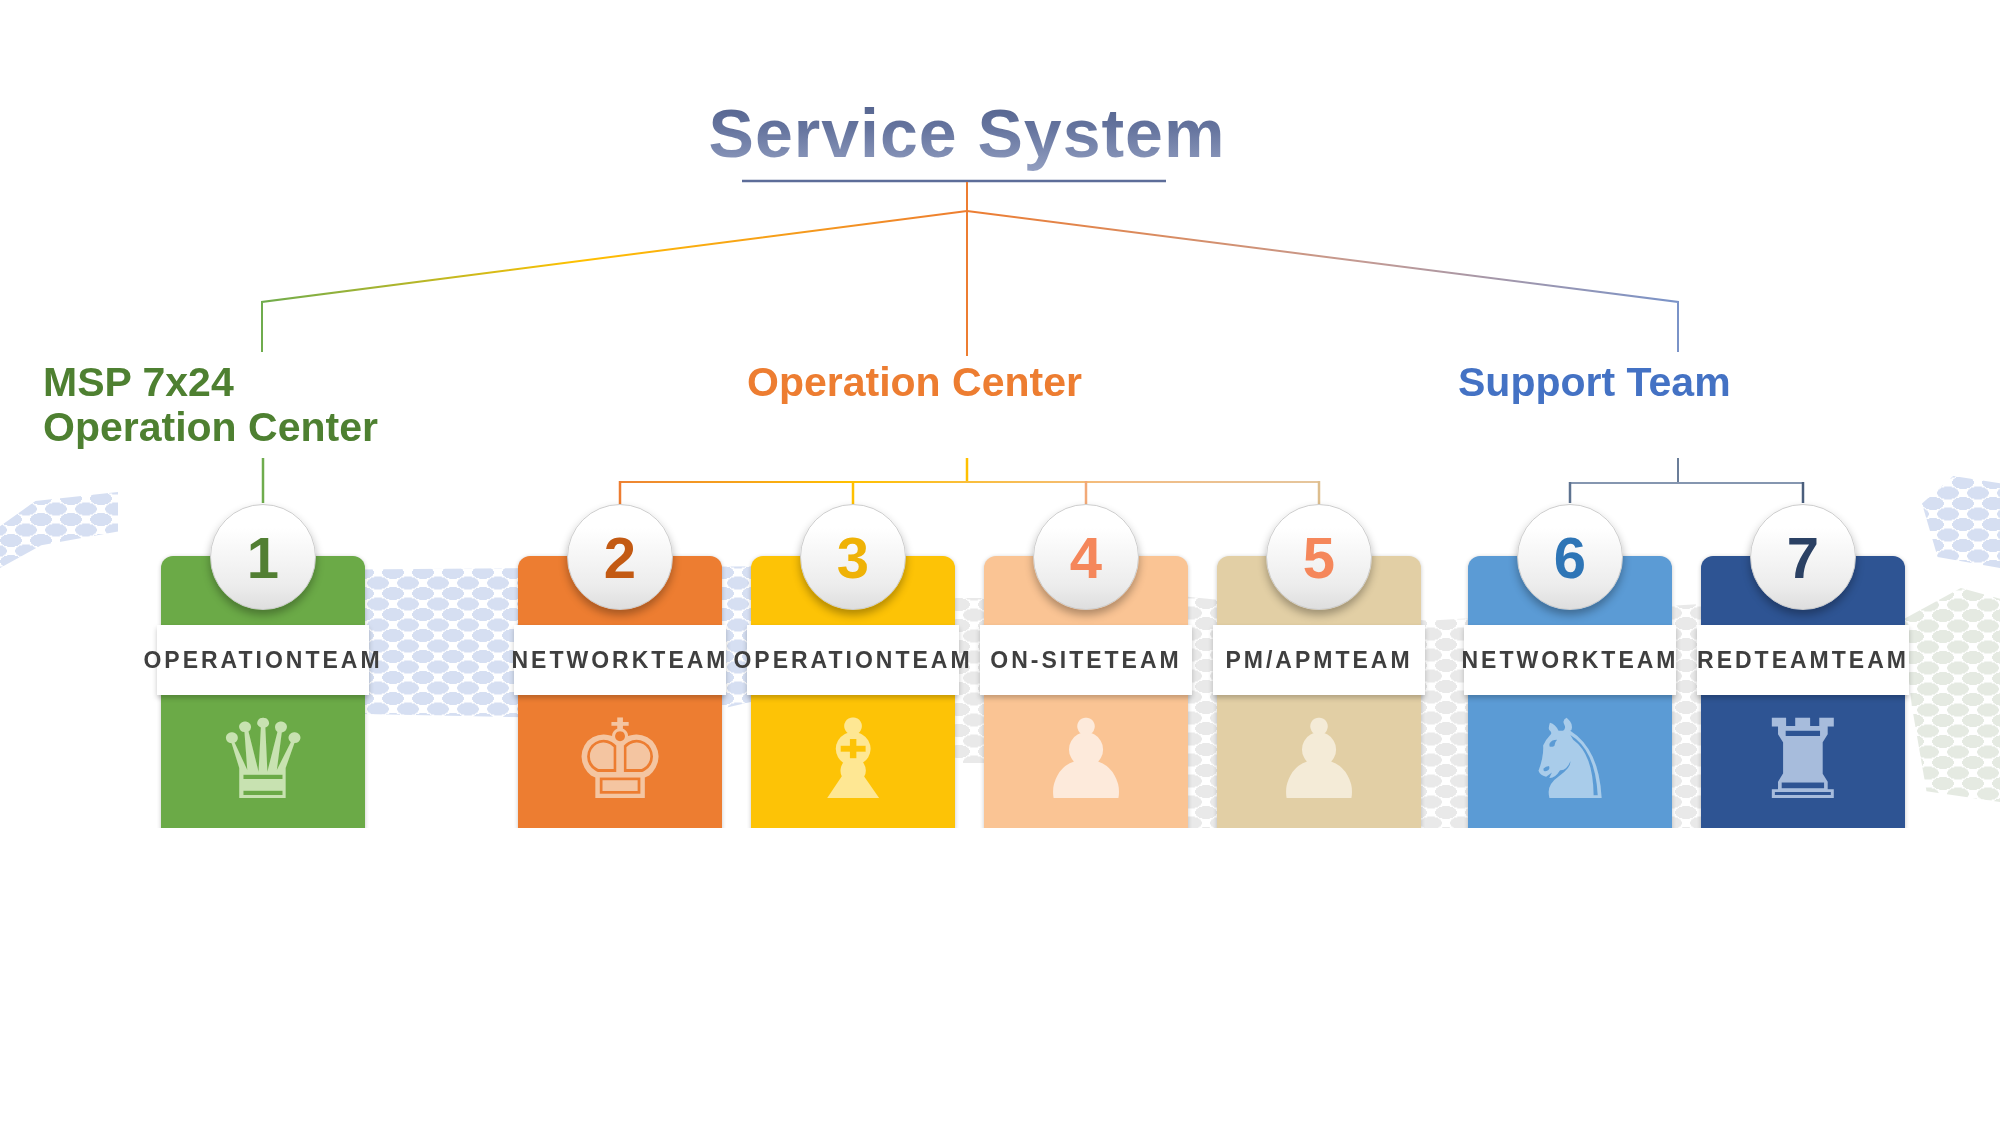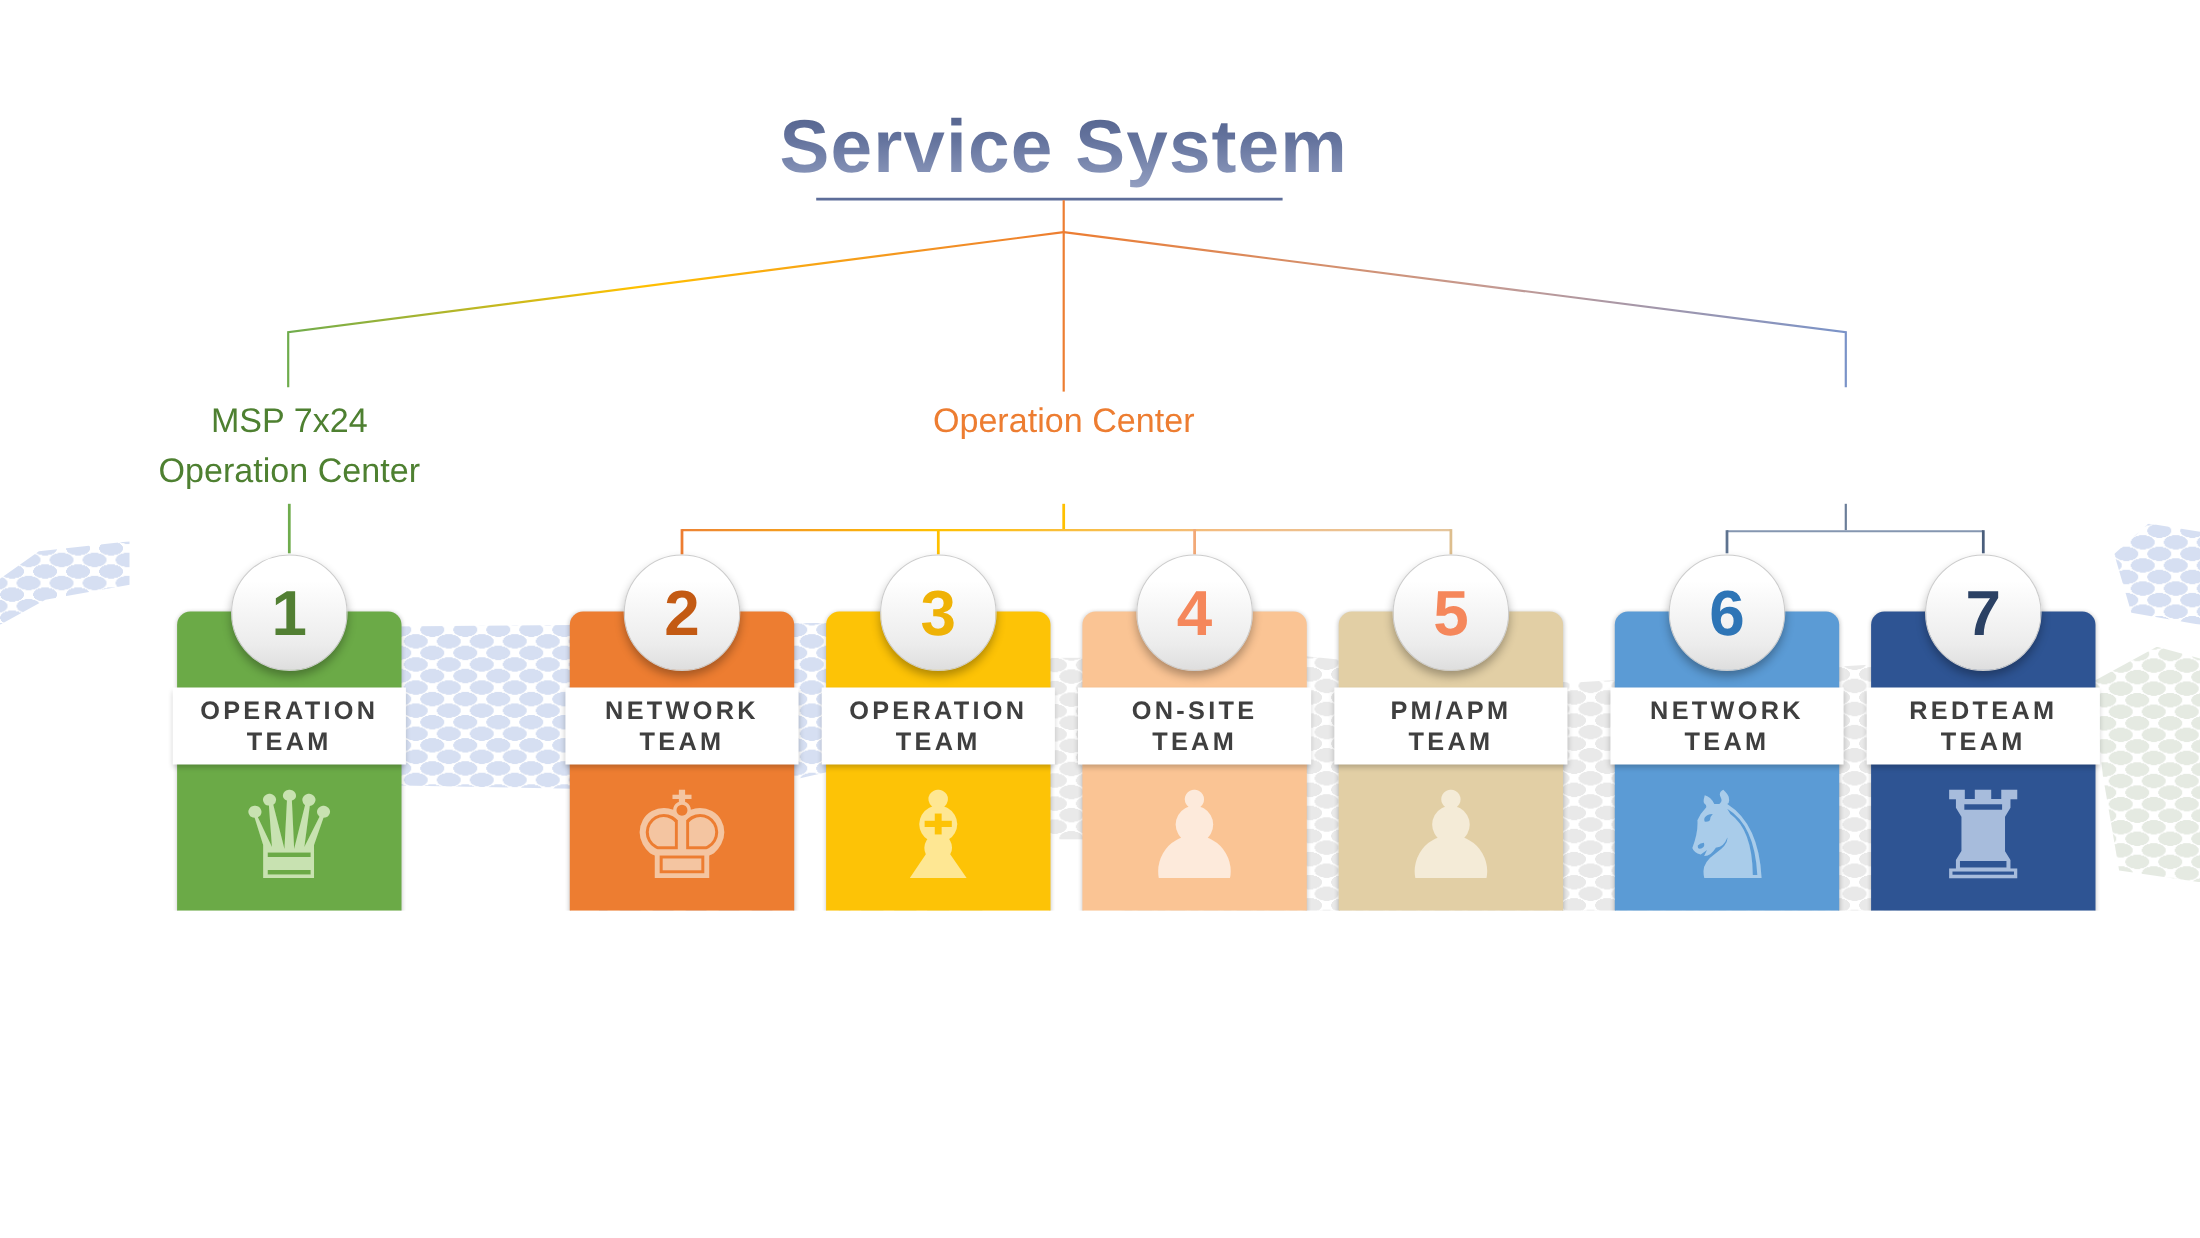--- a/index.html
+++ b/index.html
@@ -26,21 +26,21 @@
   }
   @supports (-webkit-background-clip:text){
     .title{
       background:linear-gradient(180deg,#4e5d88 0%,#66759f 45%,#94a0c2 100%);
       -webkit-background-clip:text;background-clip:text;color:transparent;
     }
   }
   
   .branch-label{
     position:absolute;top:360px;width:440px;z-index:3;
-    text-align:center;font-size:31px;font-weight:normal;line-height:45px;
+    font-size:41px;font-weight:bold;line-height:45px;
   }
   
   .card-group{
     position:absolute;top:556px;width:204px;height:402px;z-index:4;
   }
   .card-body{
     position:absolute;left:0;top:0;right:0;bottom:0;
     background:var(--card);border-radius:12px;
     box-shadow:0 1px 4px rgba(0,0,0,.22);
   }
@@ -53,21 +53,21 @@
     display:flex;align-items:center;justify-content:center;
     z-index:3;
   }
   .circle-number{
     font-size:58px;font-weight:bold;color:var(--num);line-height:1;
     padding-top:2px;
   }
   .name-band{
     position:absolute;left:-4px;right:-4px;top:69px;height:70px;
     background:#ffffff;box-shadow:0 3px 5px rgba(0,0,0,.22);
-    display:flex;flex-direction:column;align-items:center;justify-content:center;
+    display:flex;flex-direction:row;align-items:center;justify-content:center;
     z-index:2;
   }
   .name-line{
     font-size:23px;font-weight:bold;color:#3F3F3F;letter-spacing:3px;
     line-height:28px;white-space:nowrap;
   }
   .piece-icon{
     position:absolute;left:0;right:0;top:138px;height:132px;
     line-height:132px;text-align:center;
     font-family:"DejaVu Sans",sans-serif;font-size:110px;color:var(--icon);
@@ -137,20 +137,21 @@
   <h1 class="title">Service System</h1>
 
   <div class="branch-label" style="left: 43px; color: rgb(78, 128, 49);">
     <div>MSP 7x24</div>
     <div>Operation Center</div>
   </div>
   <div class="branch-label" style="left: 747px; color: rgb(237, 125, 49);">
     <div>Operation Center</div>
   </div>
   <div class="branch-label" style="left: 1458px; color: rgb(68, 114, 196);">
+    <div>Support Team</div>
   </div>
 
   <div id="cards">
     <div class="card-group" style="left: 161px; --card: #6BAA47; --num: #527F33; --icon: #C8E2B1;">
       <div class="card-body"></div>
       <div class="name-band">
         <div class="name-line">OPERATION</div>
         <div class="name-line">TEAM</div>
       </div>
       <div class="piece-icon">♛</div>

